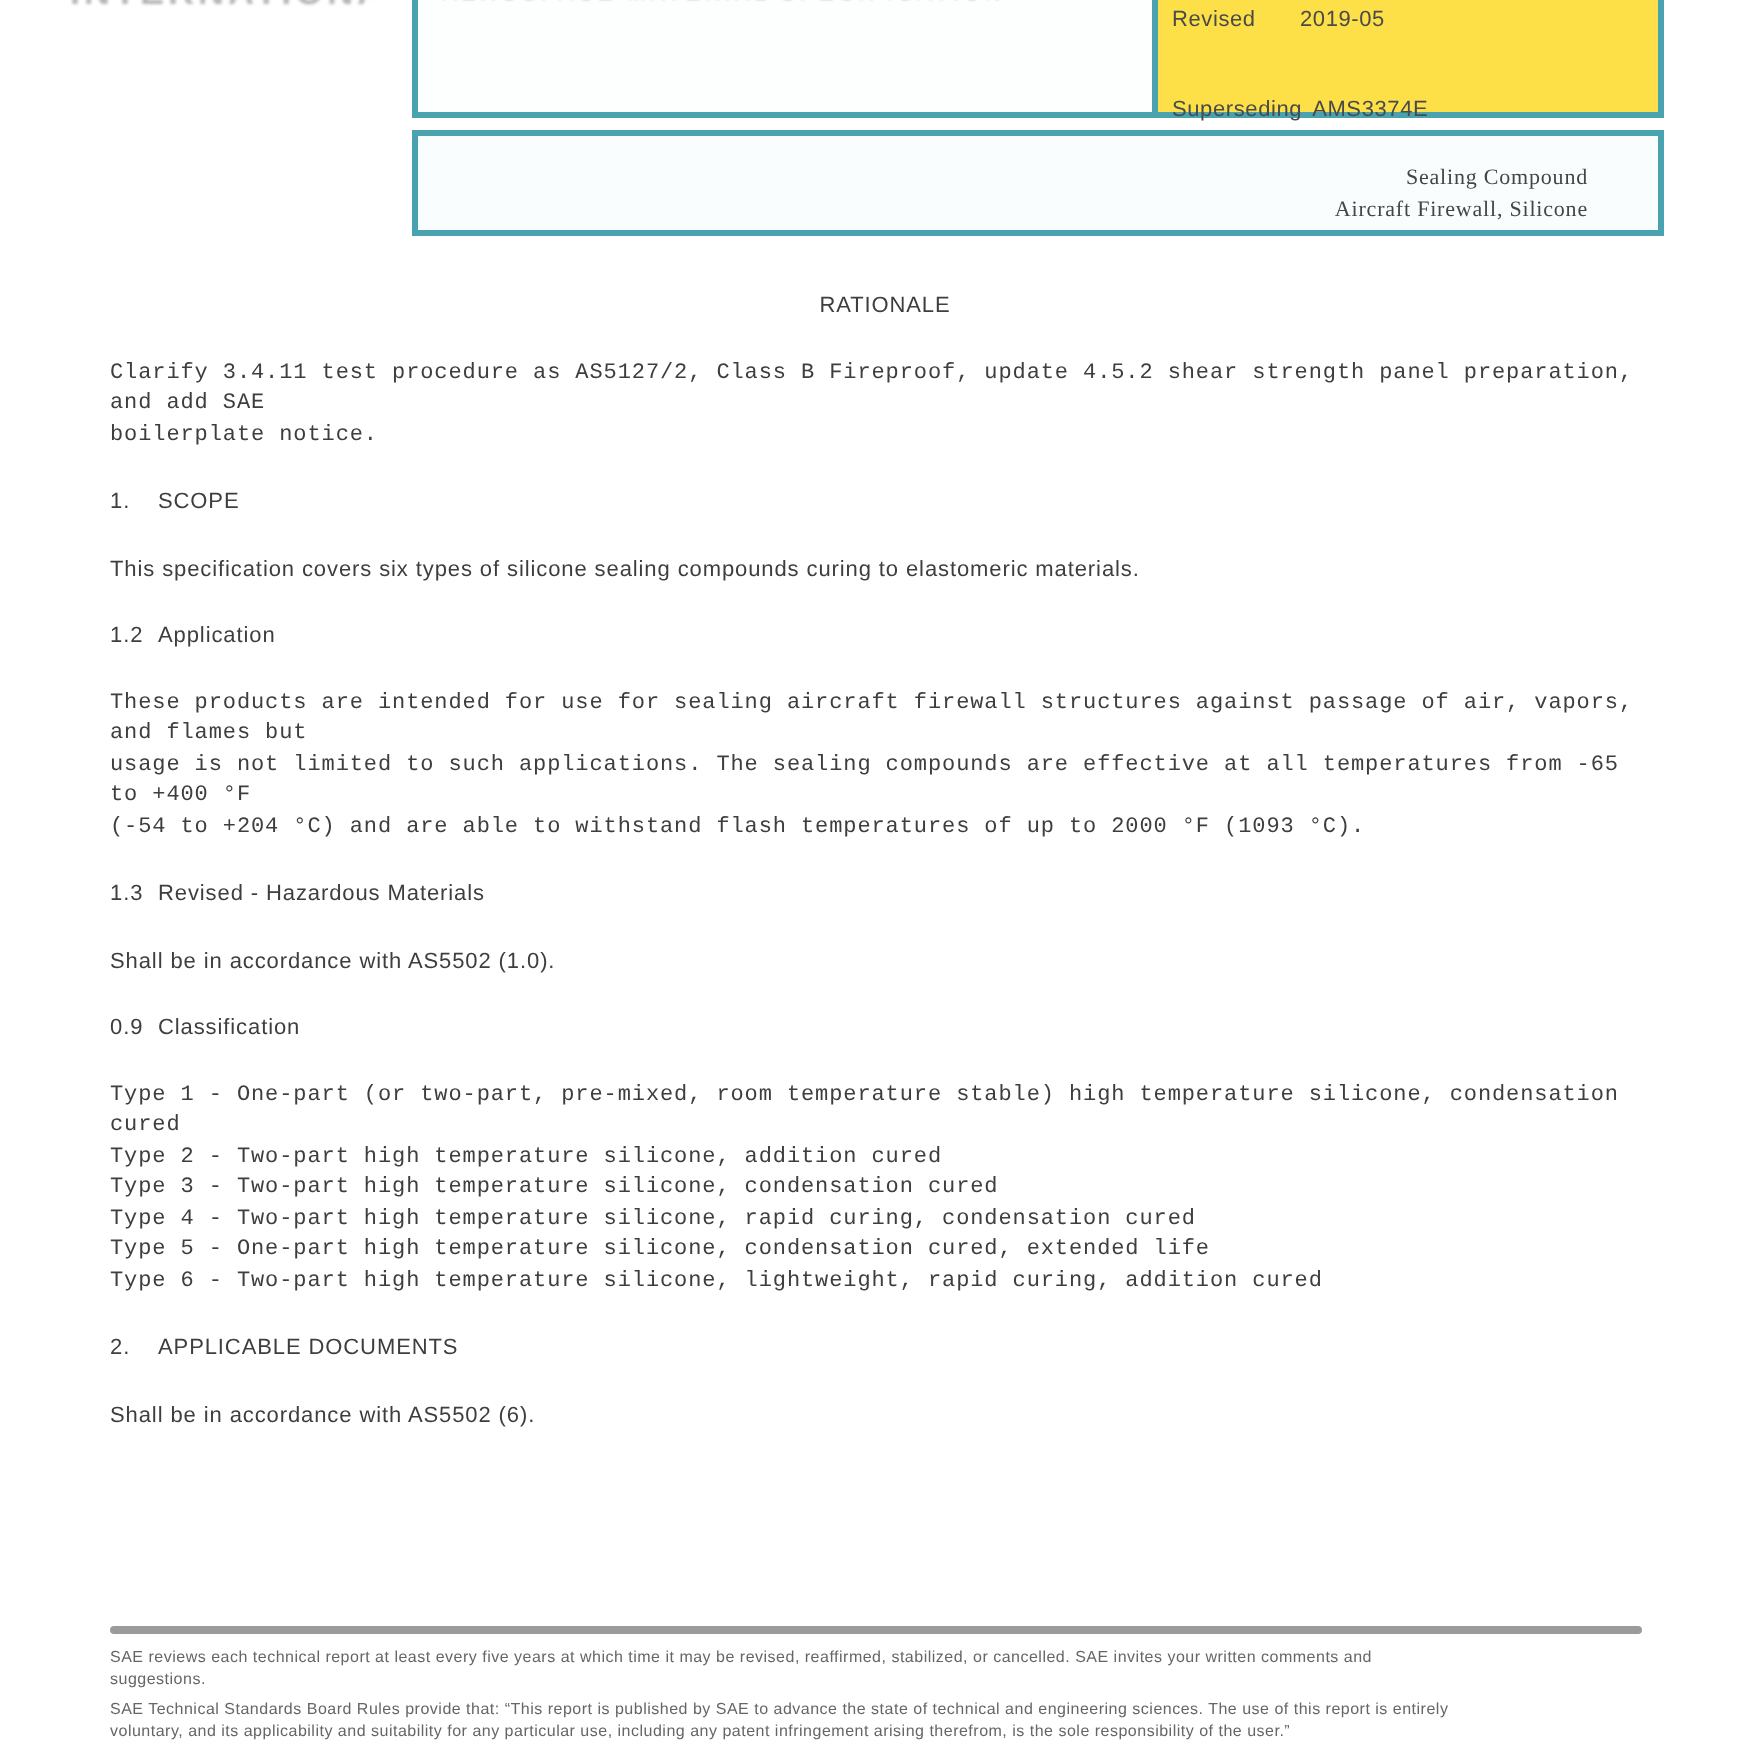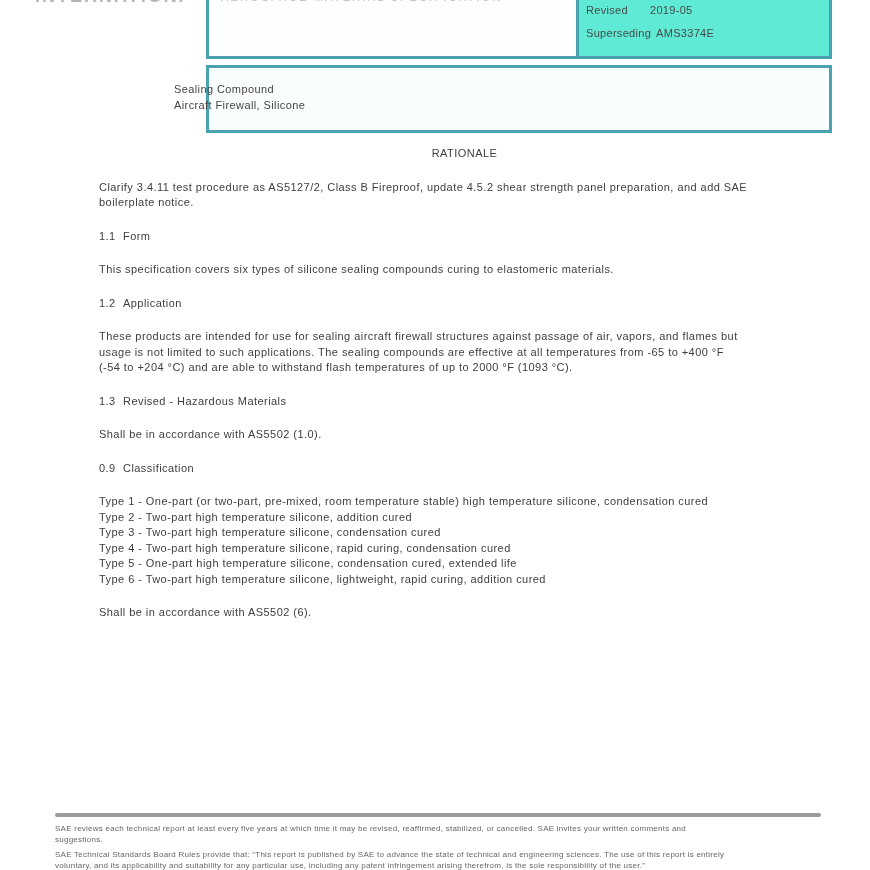--- a/index.html
+++ b/index.html
@@ -48,57 +48,58 @@
     position: relative;
     width: 370px;
     border-right: 3px solid #49a2b0;
   }
   .hdr-cell-right {
     flex: 1;
     padding: 3px 0 0 7px;
     font-size: 11px;
     letter-spacing: 0.3px;
     color: #4a4a4a;
-    background: #5eead4;
+    background: #fde047;
   }
   .rev-row { line-height: 14px; white-space: nowrap; }
   .rev-row .lbl { display: inline-block; min-width: 64px; }
-  .sup-row { margin-top: 9px; line-height: 14px; white-space: nowrap; }
+  .sup-row { margin-top: 31px; line-height: 14px; white-space: nowrap; }
   .sup-row .lbl { margin-right: 5px; }
 
   .hdr-title-box {
     margin-top: 6px;
-    height: 68px;
+    height: 53px;
     border: 3px solid #49a2b0;
     background: #f9fdfe;
-    text-align: left;
+    text-align: right;
     padding-top: 13px;
+    font-family: Liberation Serif, serif;
   }
   .hdr-title-box .title-lines {
     display: inline-block;
     transform: translateX(-35px);
     font-size: 11px;
     line-height: 16px;
     letter-spacing: 0.4px;
     color: #454545;
     white-space: pre-line;
   }
 
   
   .doc {
     position: absolute;
     left: 55px; top: 146px; width: 775px;
     font-size: 11px;
     line-height: 15.5px;
     letter-spacing: 0.45px;
     color: #3e3e3e;
   }
-  .doc .block { margin-bottom: 18px; margin-left: 44px; }
+  .doc .block { margin-bottom: 18px; }
   .centered { text-align: center; }
-  .pre { white-space: pre-line; }
+  .pre { white-space: pre-line; font-family: Liberation Mono, monospace; }
   .sec-head .num { display: inline-block; min-width: 24px; }
 
   
   .footer-rule {
     position: absolute;
     left: 55px; top: 813px;
     width: 766px; height: 4px;
     background: #9b9b9b;
     border-radius: 2px;
   }
@@ -139,24 +140,24 @@
     <span class="title-lines">Sealing Compound
 Aircraft Firewall, Silicone</span>
   </div>
 </div>
 
 <div class="doc">
   <div class="block centered">RATIONALE</div>
   <div class="block pre">Clarify 3.4.11 test procedure as AS5127/2, Class B Fireproof, update 4.5.2 shear strength panel preparation, and add SAE
 boilerplate notice.</div>
 
+  <div class="block sec-head">
+    <span class="num">1.</span><span>SCOPE</span>
+  </div>
 
-  <div class="block sec-head">
-    <span class="num">1.1</span><span>Form</span>
-  </div>
   <div class="block">This specification covers six types of silicone sealing compounds curing to elastomeric materials.</div>
 
   <div class="block sec-head">
     <span class="num">1.2</span><span>Application</span>
   </div>
   <div class="block pre">These products are intended for use for sealing aircraft firewall structures against passage of air, vapors, and flames but
 usage is not limited to such applications. The sealing compounds are effective at all temperatures from -65 to +400 °F
 (-54 to +204 °C) and are able to withstand flash temperatures of up to 2000 °F (1093 °C).</div>
 
   <div class="block sec-head">
@@ -168,20 +169,23 @@
     <span class="num">0.9</span><span>Classification</span>
   </div>
 
   <div class="block pre">Type 1 - One-part (or two-part, pre-mixed, room temperature stable) high temperature silicone, condensation cured
 Type 2 - Two-part high temperature silicone, addition cured
 Type 3 - Two-part high temperature silicone, condensation cured
 Type 4 - Two-part high temperature silicone, rapid curing, condensation cured
 Type 5 - One-part high temperature silicone, condensation cured, extended life
 Type 6 - Two-part high temperature silicone, lightweight, rapid curing, addition cured</div>
 
+  <div class="block sec-head">
+    <span class="num">2.</span><span>APPLICABLE DOCUMENTS</span>
+  </div>
   <div class="block">Shall be in accordance with AS5502 (6).</div>
 </div>
 
 <div class="footer-rule"></div>
 <div class="footer-text">
   <div class="fpara">SAE reviews each technical report at least every five years at which time it may be revised, reaffirmed, stabilized, or cancelled. SAE invites your written comments and
 suggestions.</div>
   <div class="fpara">SAE Technical Standards Board Rules provide that: “This report is published by SAE to advance the state of technical and engineering sciences. The use of this report is entirely
 voluntary, and its applicability and suitability for any particular use, including any patent infringement arising therefrom, is the sole responsibility of the user.”</div>
 </div>

